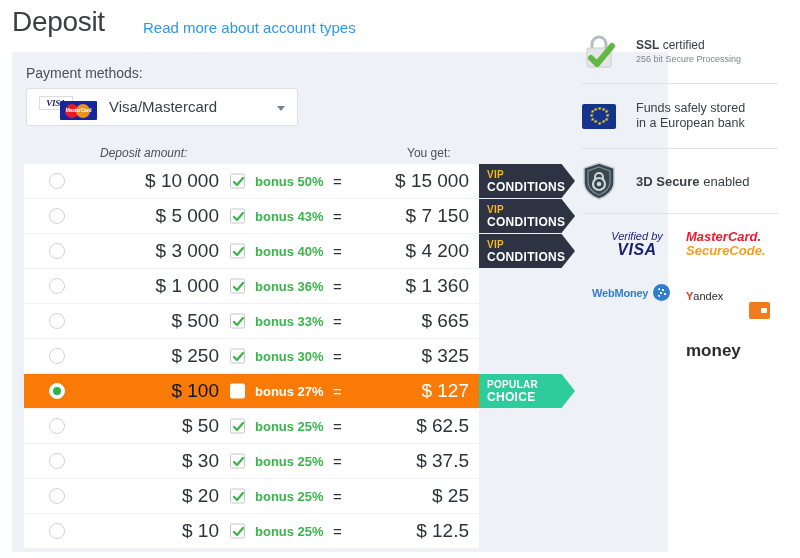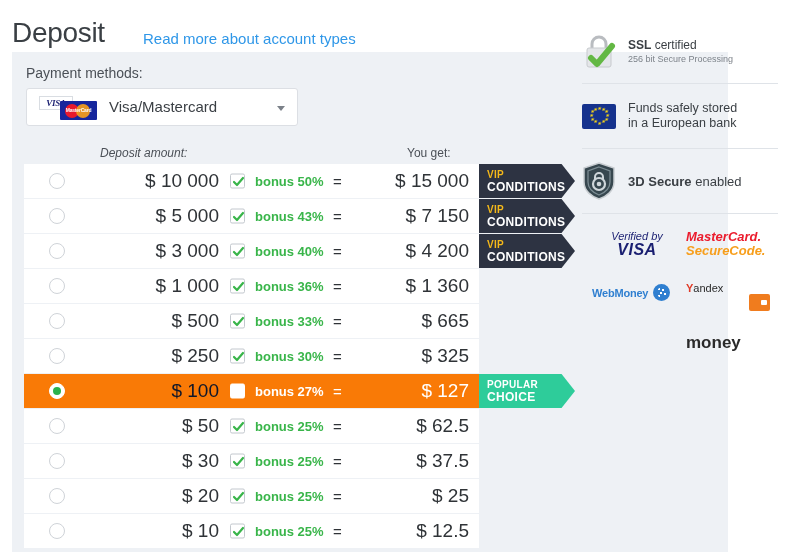--- a/index.html
+++ b/index.html
@@ -5,34 +5,34 @@
   * { box-sizing: border-box; margin: 0; padding: 0; }
   html, body {
     width: 800px; height: 558px;
     background: #ffffff;
     font-family: "Liberation Sans", sans-serif;
     overflow: hidden;
   }
   #root { position: relative; width: 800px; height: 558px; background: #fff; }
 
   
-  .header { position: absolute; left: 0; top: 11px; width: 800px; height: 56px; }
+  .header { position: absolute; left: 0; top: 0; width: 800px; height: 56px; }
   .page-title {
     position: absolute; left: 12px; top: 6px;
     font-size: 28px; font-weight: 400; color: #3a3f44; letter-spacing: -0.3px;
   }
   .header-link {
     position: absolute; left: 143px; top: 19px;
     font-size: 15px; color: #2f97e8; text-decoration: none; white-space: nowrap;
   }
 
   
   .panel {
     position: absolute; left: 12px; top: 52px;
-    width: 716px; height: 500px;
+    width: 656px; height: 500px;
     background: #eef1f5;
   }
 
   .pm-label {
     position: absolute; left: 14px; top: 13px;
     font-size: 14px; color: #4b5057;
   }
 
   
   .pm-select {
@@ -146,25 +146,25 @@
   .ribbon.vip { background: #2d3342; clip-path: polygon(0 0, 86% 0, 100% 50%, 86% 100%, 0 100%); }
   .ribbon.popular { background: #2ecc9a; clip-path: polygon(0 0, 86% 0, 100% 50%, 86% 100%, 0 100%); }
   .ribbon .l1 { font-size: 10px; font-weight: bold; letter-spacing: .3px; line-height: 12px; }
   .ribbon .l2 { font-size: 12px; font-weight: bold; letter-spacing: .3px; line-height: 12px; }
   .ribbon.vip .l1 { color: #f5b91a; }
   .ribbon.vip .l2 { color: #ffffff; }
 
   
   .sidebar { position: absolute; left: 582px; top: 28px; width: 196px; }
   .trust { position: relative; display: flex; align-items: center; min-height: 46px; }
-  .trust-txt { margin-left: 12px; }
+  .trust-txt { margin-left: 20px; }
   .trust-t1 { font-size: 12px; color: #3a3f44; }
   .trust-t1 b { font-weight: bold; }
   .trust-t2 { font-size: 9px; color: #7d838a; margin-top: 2px; }
-  .trust-multiline { font-size: 12.5px; color: #3a3f44; line-height: 15px; }
+  .trust-multiline { font-size: 12.5px; color: #3a3f44; line-height: 15px; text-align: center; }
   .divider { height: 1px; background: #dfe3e8; margin: 9px 0; }
 
   .eu-flag {
     width: 34px; height: 25px; background: #15328d; border-radius: 2px;
     position: relative; flex: none;
   }
   .eu-flag i {
     position: absolute; width: 3px; height: 3px; color: #f5d417; font-size: 5px;
     line-height: 3px;
   }
@@ -193,21 +193,21 @@
     content: ""; position: absolute; left: 4px; top: 3px;
     width: 11px; height: 11px; border-radius: 50%;
     background:
       radial-gradient(circle at 2px 2px, #fff 1px, transparent 1.2px),
       radial-gradient(circle at 6px 3px, #fff 1px, transparent 1.2px),
       radial-gradient(circle at 4px 6px, #fff 1px, transparent 1.2px),
       radial-gradient(circle at 8px 7px, #fff 1px, transparent 1.2px),
       radial-gradient(circle at 2px 9px, #fff 1px, transparent 1.2px);
   }
 
-  .ym { left: 104px; top: 52px; width: 92px; }
+  .ym { left: 104px; top: 60px; width: 92px; }
   .ym .r1 { font-size: 11px; color: #2a2a2a; line-height: 12px; }
   .ym .r1 b { color: #e03a26; }
   .ym .r2 { font-size: 17px; font-weight: bold; color: #2a2a2a; line-height: 18px; margin-top: 40px; }
   .ym .wallet {
     position: absolute; right: 8px; top: 12px;
     width: 21px; height: 17px; background: #f07c1e; border-radius: 2px;
   }
   .ym .wallet::after {
     content: ""; position: absolute; right: 3px; top: 6px;
     width: 6px; height: 5px; background: #fff; border-radius: 1px;

